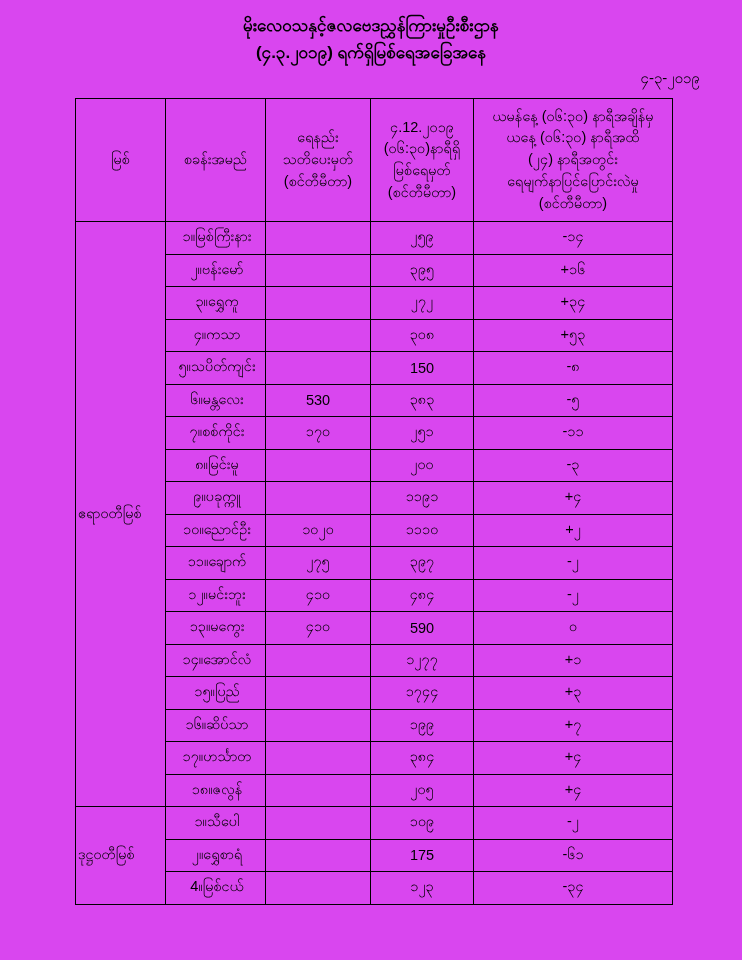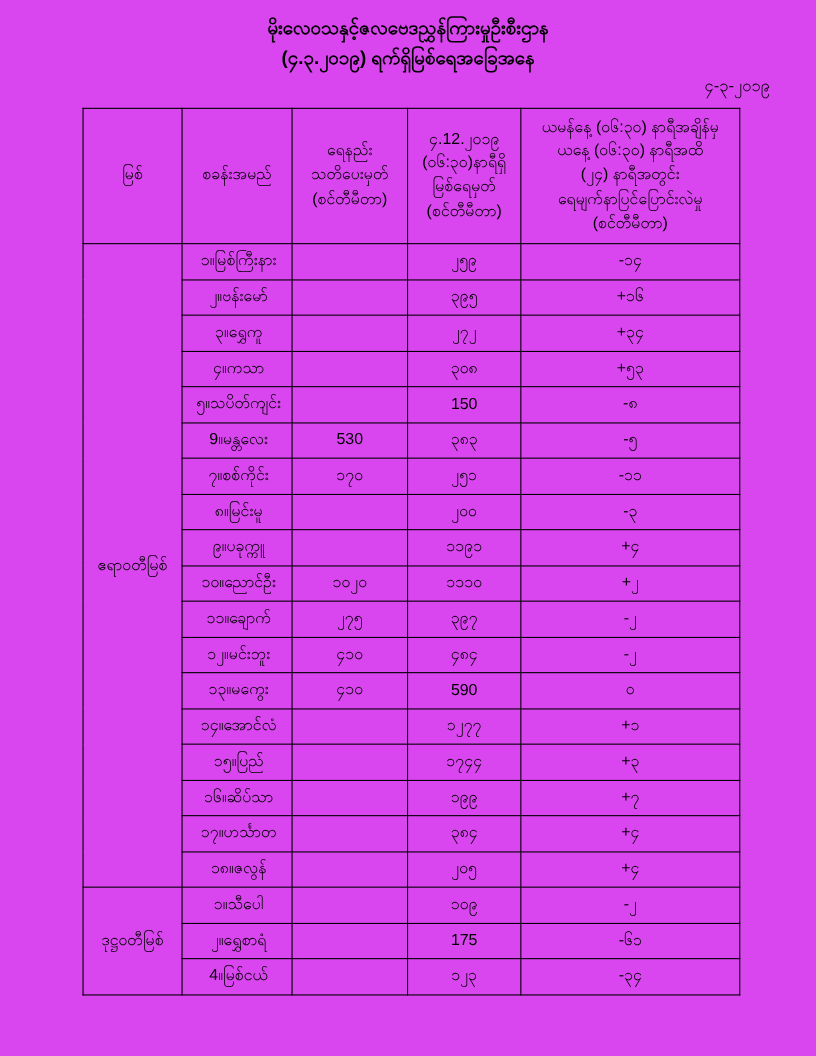--- a/index.html
+++ b/index.html
@@ -53,21 +53,21 @@
   }
   tbody tr { height: 32.5px; }
   tbody td {
     padding: 0 4px;
     vertical-align: middle;
   }
   .station-cell { text-align: center; padding-left: 7px; }
   .warning-level-cell,
   .water-level-cell,
   .change-cell { text-align: center; }
-  .river-cell { text-align: center; padding: 0 2px; }
+  .river-cell { padding: 0 2px; }
 </style>
 </head>
 <body>
 
 <div class="page">
 
   <div class="title-block">
     <span class="title-line">မိုးလေဝသနှင့်ဇလဗေဒညွှန်ကြားမှုဦးစီးဌာန</span>
     <span class="title-line">(၄.၃.၂၀၁၉) ရက်ရှိမြစ်ရေအခြေအနေ</span>
   </div>
@@ -126,21 +126,21 @@
           <td class="water-level-cell">၃၀၈</td>
           <td class="change-cell">+၅၃</td>
         </tr>
         <tr>
           <td class="station-cell">၅။သပိတ်ကျင်း</td>
           <td class="warning-level-cell"></td>
           <td class="water-level-cell">150</td>
           <td class="change-cell">-၈</td>
         </tr>
         <tr>
-          <td class="station-cell">9။မန္တလေး</td>
+          <td class="station-cell">၆။မန္တလေး</td>
           <td class="warning-level-cell">530</td>
           <td class="water-level-cell">၃၈၃</td>
           <td class="change-cell">-၅</td>
         </tr>
         <tr>
           <td class="station-cell">၇။စစ်ကိုင်း</td>
           <td class="warning-level-cell">၁၇၀</td>
           <td class="water-level-cell">၂၅၁</td>
           <td class="change-cell">-၁၁</td>
         </tr>

